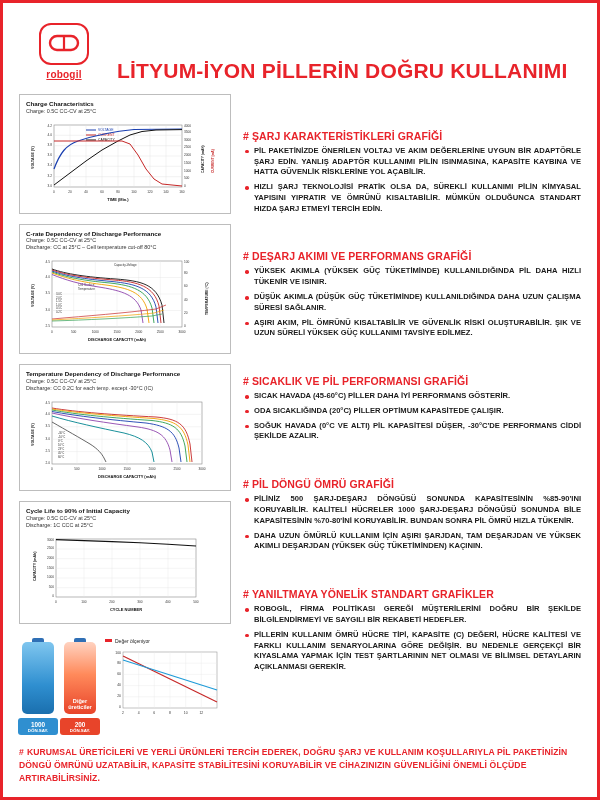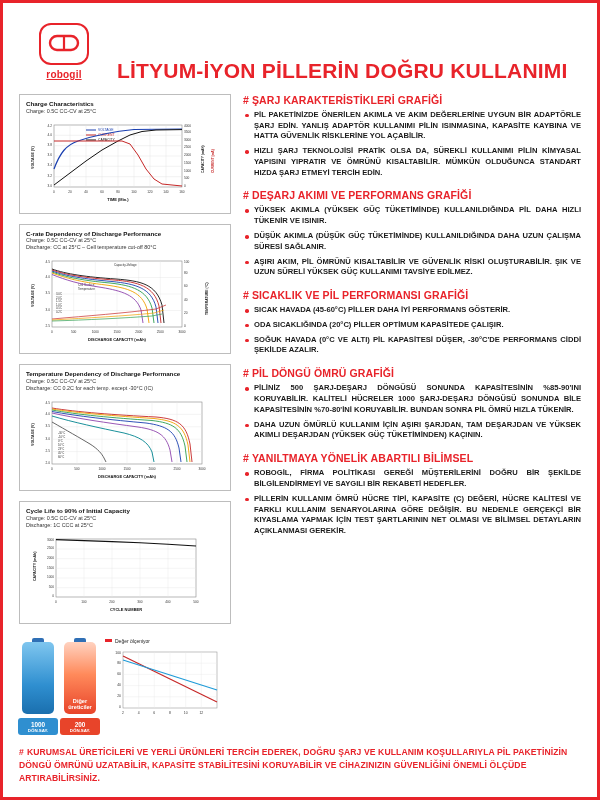--- a/index.html
+++ b/index.html
@@ -81,21 +81,21 @@
   }
   .chart-card .c-sub {
     font-size:5.4px;
     color:#333;
     line-height:1.3;
   }
   .chart-area { margin-top:2px; }
   svg { display:block; }
 
   
-  .sec { margin-bottom:11px; }
+  .sec { margin-bottom:11px;margin-top:36px; }
   .sec-h {
     color:#e8232a;
     font-weight:bold;
     font-size:10.5px;
     margin:0 0 4px 0;
     letter-spacing:.1px;
   }
   .sec-h .hash { margin-right:3px; }
   ul.bul {
     list-style:none;
@@ -533,21 +533,21 @@
 
     </div>
 
     <div class="col-right">
 
       <div class="sec">
         <div class="sec-h">
           <span class="hash">#</span><span>ŞARJ KARAKTERİSTİKLERİ GRAFİĞİ</span>
         </div>
         <ul class="bul">
-          <li>PİL PAKETİNİZDE ÖNERİLEN AKIMLA VE AKIM DEĞERLERİNE UYGUN BİR ADAPTÖRLE ŞARJ EDİN. YANLIŞ ADAPTÖR KULLANIMI PİLİN ISINMASINA, KAPASİTE KAYBINA VE HATTA GÜVENLİK RİSKLERİNE YOL AÇABİLİR.</li>
+          <li>PİL PAKETİNİZDE ÖNERİLEN VOLTAJ VE AKIM DEĞERLERİNE UYGUN BİR ADAPTÖRLE ŞARJ EDİN. YANLIŞ ADAPTÖR KULLANIMI PİLİN ISINMASINA, KAPASİTE KAYBINA VE HATTA GÜVENLİK RİSKLERİNE YOL AÇABİLİR.</li>
           <li>HIZLI ŞARJ TEKNOLOJİSİ PRATİK OLSA DA, SÜREKLİ KULLANIMI PİLİN KİMYASAL YAPISINI YIPRATIR VE ÖMRÜNÜ KISALTABİLİR. MÜMKÜN OLDUĞUNCA STANDART HIZDA ŞARJ ETMEYİ TERCİH EDİN.</li>
         </ul>
       </div>
 
       <div class="sec">
         <div class="sec-h">
           <span class="hash">#</span><span>DEŞARJ AKIMI VE PERFORMANS GRAFİĞİ</span>
         </div>
         <ul class="bul">
           <li>YÜKSEK AKIMLA (YÜKSEK GÜÇ TÜKETİMİNDE) KULLANILDIĞINDA PİL DAHA HIZLI TÜKENİR VE ISINIR.</li>
@@ -572,21 +572,21 @@
           <span class="hash">#</span><span>PİL DÖNGÜ ÖMRÜ GRAFİĞİ</span>
         </div>
         <ul class="bul">
           <li>PİLİNİZ 500 ŞARJ-DEŞARJ DÖNGÜSÜ SONUNDA KAPASİTESİNİN %85-90'INI KORUYABİLİR. KALİTELİ HÜCRELER 1000 ŞARJ-DEŞARJ DÖNGÜSÜ SONUNDA BİLE KAPASİTESİNİN %70-80'İNİ KORUYABİLİR. BUNDAN SONRA PİL ÖMRÜ HIZLA TÜKENİR.</li>
           <li>DAHA UZUN ÖMÜRLÜ KULLANIM İÇİN AŞIRI ŞARJDAN, TAM DEŞARJDAN VE YÜKSEK AKIMLI DEŞARJDAN (YÜKSEK GÜÇ TÜKETİMİNDEN) KAÇININ.</li>
         </ul>
       </div>
 
       <div class="sec">
         <div class="sec-h">
-          <span class="hash">#</span><span>YANILTMAYA YÖNELİK ABARTILI BİLİMSEL</span>
+          <span class="hash">#</span><span>YANILTMAYA YÖNELİK STANDART GRAFİKLER</span>
         </div>
         <ul class="bul">
           <li>ROBOGİL, FİRMA POLİTİKASI GEREĞİ MÜŞTERİLERİNİ DOĞRU BİR ŞEKİLDE BİLGİLENDİRMEYİ VE SAYGILI BİR REKABETİ HEDEFLER.</li>
           <li>PİLLERİN KULLANIM ÖMRÜ HÜCRE TİPİ, KAPASİTE (C) DEĞERİ, HÜCRE KALİTESİ VE FARKLI KULLANIM SENARYOLARINA GÖRE DEĞİŞİR. BU NEDENLE GERÇEKÇİ BİR KIYASLAMA YAPMAK İÇİN TEST ŞARTLARININ NET OLMASI VE BİLİMSEL DETAYLARIN AÇIKLANMASI GEREKİR.</li>
         </ul>
       </div>
 
     </div>
   </div>
 

